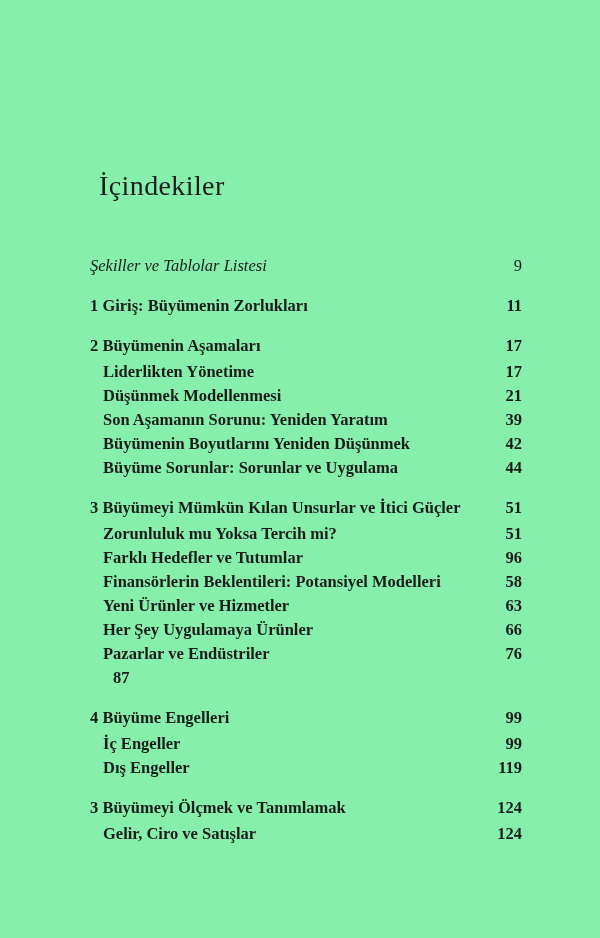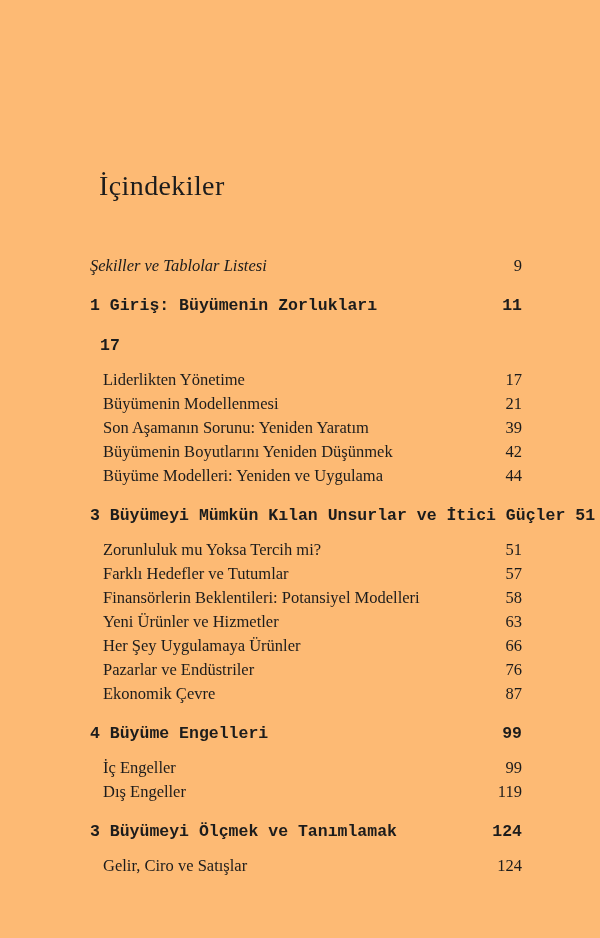--- a/index.html
+++ b/index.html
@@ -8,21 +8,21 @@
     height: 938px;
     background: #ffffff;
     font-family: "Liberation Serif", "DejaVu Serif", serif;
     color: #1c1c1c;
     overflow: hidden;
   }
   .page {
     position: relative;
     width: 600px;
     height: 938px;
-    background: #fdba74;
+    background: #86efac;
   }
   .content {
     position: absolute;
     left: 90px;
     top: 0;
     width: 432px;
   }
   .title {
     margin: 172px 0 0 9px;
     font-size: 28px;
@@ -38,22 +38,22 @@
     justify-content: space-between;
     align-items: flex-start;
     height: 24px;
     line-height: 24px;
     font-size: 16.5px;
   }
   .row .label { white-space: nowrap; }
   .row .pg { text-align: right; padding-left: 10px; }
   .front .label { font-style: italic; }
   .section { margin-top: 16px; }
-  .chapter { font-weight: bold; font-family: Liberation Mono, monospace; }
-  .subs { margin-top: 10px; }
+  .chapter { font-weight: bold; }
+  .subs { margin-top: 2px; font-weight: bold; }
   .subs .row { padding-left: 13px; }
 </style>
 </head>
 <body>
 
 <div class="page">
   <div class="content">
     <h1 class="title">İçindekiler</h1>
 
     <div class="toc">
@@ -64,77 +64,77 @@
 
       <div>
           <div class="section">
             <div class="row chapter">
               <span class="label">1 Giriş: Büyümenin Zorlukları</span>
               <span class="pg">11</span>
             </div>
           </div>
           <div class="section">
             <div class="row chapter">
+              <span class="label">2 Büyümenin Aşamaları</span>
               <span class="pg">17</span>
             </div>
             <div class="subs">
               <div class="row sub">
                 <span class="label">Liderlikten Yönetime</span>
                 <span class="pg">17</span>
               </div>
               <div class="row sub">
-                <span class="label">Büyümenin Modellenmesi</span>
+                <span class="label">Düşünmek Modellenmesi</span>
                 <span class="pg">21</span>
               </div>
               <div class="row sub">
                 <span class="label">Son Aşamanın Sorunu: Yeniden Yaratım</span>
                 <span class="pg">39</span>
               </div>
               <div class="row sub">
                 <span class="label">Büyümenin Boyutlarını Yeniden Düşünmek</span>
                 <span class="pg">42</span>
               </div>
               <div class="row sub">
-                <span class="label">Büyüme Modelleri: Yeniden ve Uygulama</span>
+                <span class="label">Büyüme Sorunlar: Sorunlar ve Uygulama</span>
                 <span class="pg">44</span>
               </div>
             </div>
           </div>
           <div class="section">
             <div class="row chapter">
               <span class="label">3 Büyümeyi Mümkün Kılan Unsurlar ve İtici Güçler</span>
               <span class="pg">51</span>
             </div>
             <div class="subs">
               <div class="row sub">
                 <span class="label">Zorunluluk mu Yoksa Tercih mi?</span>
                 <span class="pg">51</span>
               </div>
               <div class="row sub">
                 <span class="label">Farklı Hedefler ve Tutumlar</span>
-                <span class="pg">57</span>
+                <span class="pg">96</span>
               </div>
               <div class="row sub">
                 <span class="label">Finansörlerin Beklentileri: Potansiyel Modelleri</span>
                 <span class="pg">58</span>
               </div>
               <div class="row sub">
                 <span class="label">Yeni Ürünler ve Hizmetler</span>
                 <span class="pg">63</span>
               </div>
               <div class="row sub">
                 <span class="label">Her Şey Uygulamaya Ürünler</span>
                 <span class="pg">66</span>
               </div>
               <div class="row sub">
                 <span class="label">Pazarlar ve Endüstriler</span>
                 <span class="pg">76</span>
               </div>
               <div class="row sub">
-                <span class="label">Ekonomik Çevre</span>
                 <span class="pg">87</span>
               </div>
             </div>
           </div>
           <div class="section">
             <div class="row chapter">
               <span class="label">4 Büyüme Engelleri</span>
               <span class="pg">99</span>
             </div>
             <div class="subs">

